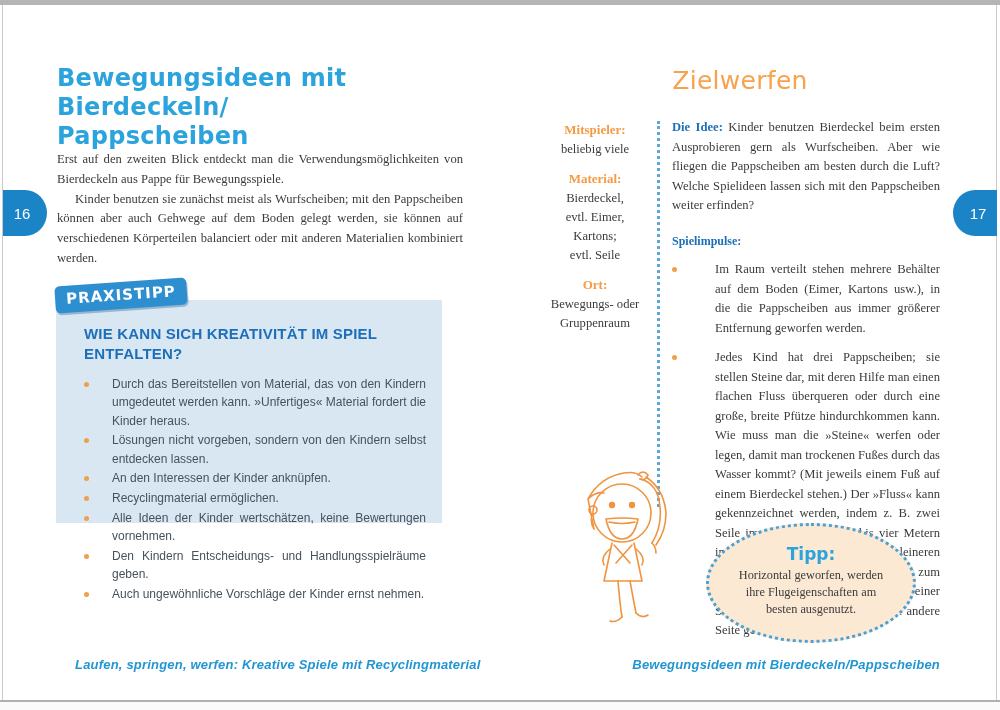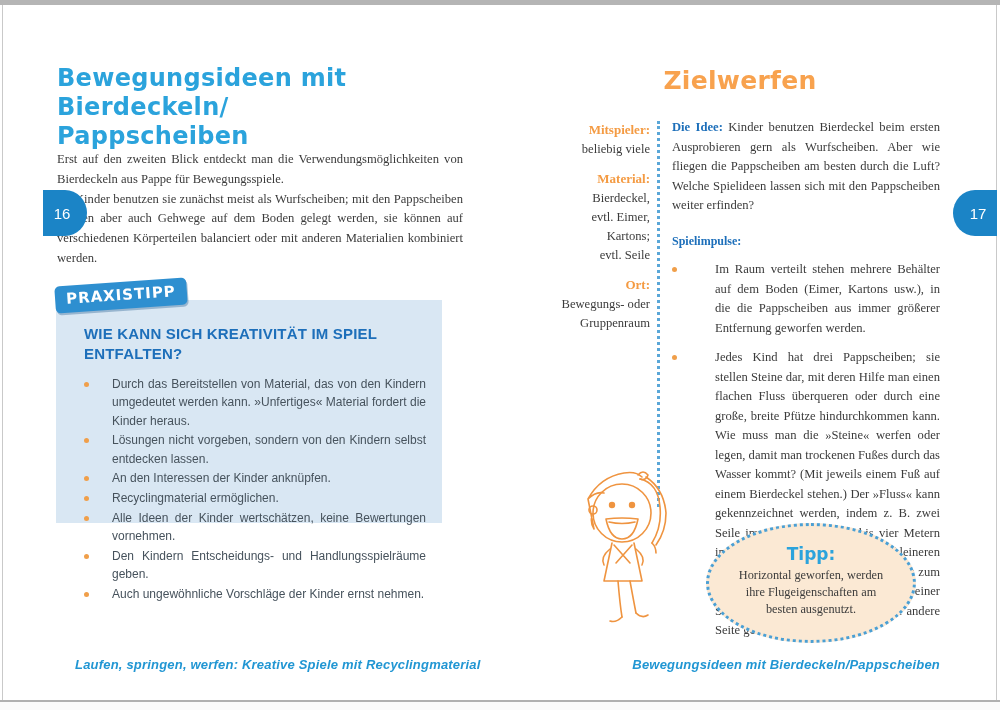--- a/index.html
+++ b/index.html
@@ -33,27 +33,27 @@
   ul.blist .blt{flex:0 0 auto;width:5px;height:5px;border-radius:50%;background:#f09f4a;margin:7px 7px 0 0;}
   ul.blist .blt-text{flex:1;text-align:justify;}
 
   .footer{position:absolute;font-family:"Liberation Sans", sans-serif;font-weight:bold;font-style:italic;
           font-size:13px;color:#2196d3;letter-spacing:0.2px;}
   .footer-left{left:75px;top:657px;width:420px;}
   .footer-right{left:600px;top:657px;width:340px;text-align:right;}
 
   .pagetab{position:absolute;top:190px;width:44px;height:46px;background:#1b84c6;color:#ffffff;
            font-family:"Liberation Sans", sans-serif;font-size:15px;display:flex;align-items:center;justify-content:center;}
-  .pagetab-left{left:3px;border-radius:0 50% 50% 0 / 0 50% 50% 0;padding-right:6px;box-sizing:border-box;margin-left:40px;}
+  .pagetab-left{left:3px;border-radius:0 50% 50% 0 / 0 50% 50% 0;padding-right:6px;box-sizing:border-box;}
   .pagetab-right{left:953px;border-radius:50% 0 0 50% / 50% 0 0 50%;padding-left:6px;box-sizing:border-box;}
 
   
   .rp-title{position:absolute;left:650px;top:66px;width:180px;text-align:center;
-            font-family:"DejaVu Sans", sans-serif;font-weight:bold;font-size:25px;color:#f8a24e;letter-spacing:0.3px;}
-  .rp-sidebar{position:absolute;left:540px;top:120px;width:110px;text-align:right;}
+            font-family:"DejaVu Sans", sans-serif;font-weight:normal;font-size:25px;color:#f8a24e;letter-spacing:0.3px;}
+  .rp-sidebar{position:absolute;left:540px;top:120px;width:110px;text-align:center;}
   .rp-sidebar ul{list-style:none;margin:0;padding:0;}
   .rp-sidebar li{margin:0 0 11px 0;}
   .rp-sidebar .sb-label{font-weight:bold;color:#f49b43;font-size:13px;line-height:1.5;}
   .rp-sidebar .sb-value{font-size:12.6px;line-height:1.5;white-space:pre-line;color:#3b3b3b;}
   .rp-divider{position:absolute;left:657px;top:121px;height:386px;width:0;border-left:3px dotted #5aa7d8;}
 
   .rp-main{position:absolute;left:672px;top:118px;width:268px;font-size:12.6px;line-height:1.55;text-align:justify;}
   .rp-main .lead{margin:0;}
   .inline-label{font-weight:bold;color:#1d6fba;}
   .rp-main h3{margin:16px 0 10px 0;font-size:12px;color:#1d6fba;font-weight:bold;text-align:left;}

